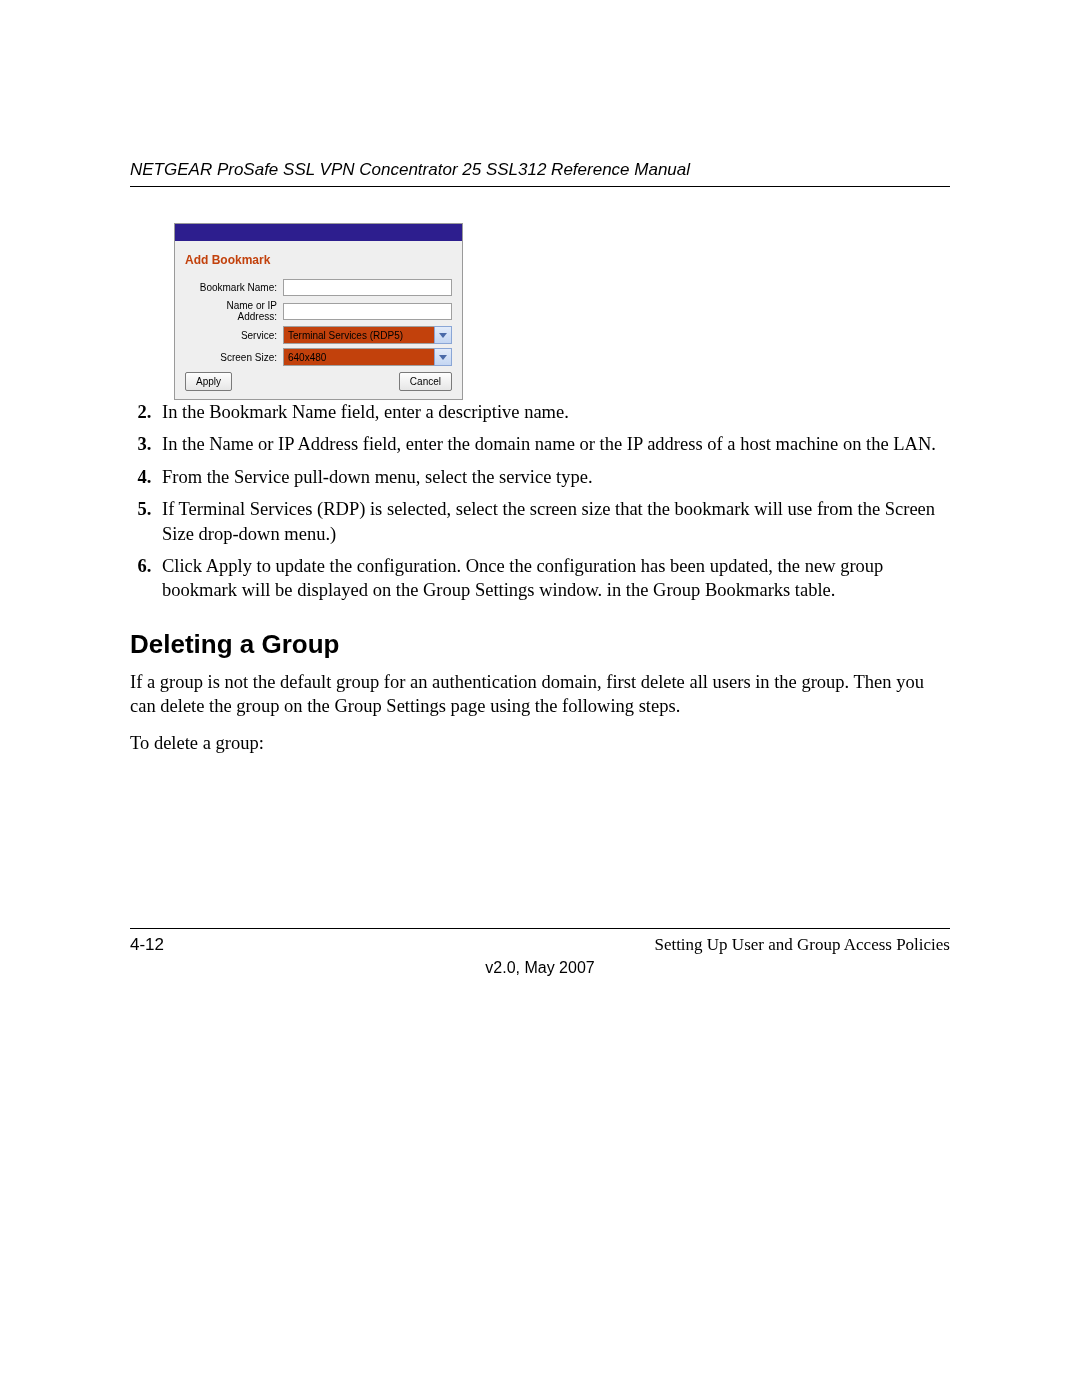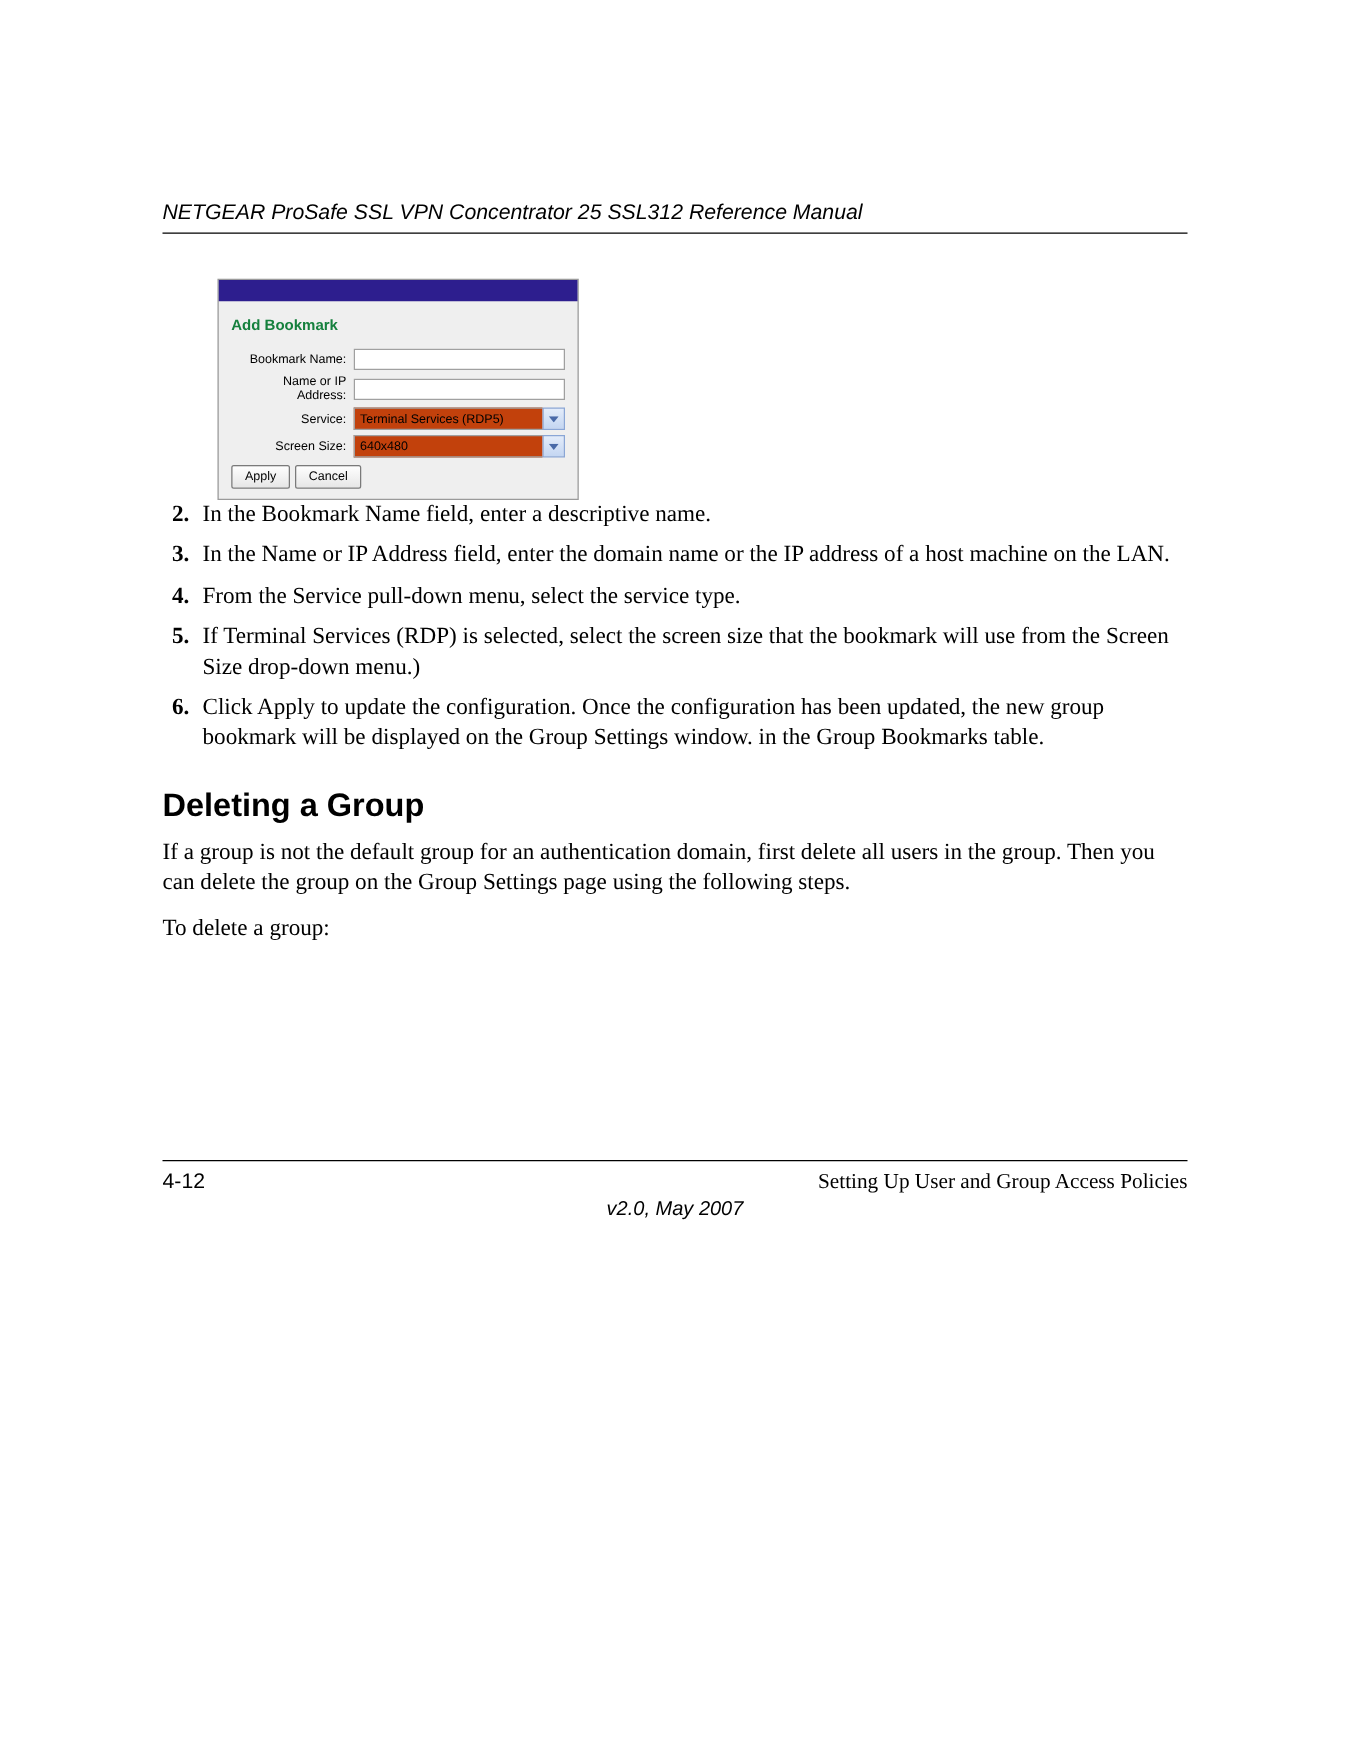--- a/index.html
+++ b/index.html
@@ -35,21 +35,21 @@
     background: #efefef;
     margin-left: 44px;
     font-family: Arial, Helvetica, sans-serif;
   }
   .shot-bar {
     height: 17px;
     background: #2d1e8e;
   }
   .shot-body { padding: 10px 10px 8px 10px; }
   .shot-title {
-    color: #15803d;
+    color: #c2410c;
     font-weight: bold;
     font-size: 12px;
     margin: 2px 0 12px 0;
   }
   .form-row {
     display: flex;
     align-items: center;
     margin-bottom: 4px;
     font-size: 10px;
   }
@@ -87,21 +87,21 @@
     height: 18px;
     border: 1px solid #8aa6d6;
     background: linear-gradient(#e3ecfa, #c4d6f2);
     display: flex;
     align-items: center;
     justify-content: center;
   }
   .sel-btn svg { width: 8px; height: 5px; }
   .btn-row {
     display: flex;
-    justify-content: flex-start;
+    justify-content: space-between;
     gap: 4px;
     margin-top: 6px;
   }
   .btn {
     font-size: 10px;
     height: 19px;
     padding: 0 10px;
     border: 1px solid #7a7a7a;
     border-radius: 2px;
     background: linear-gradient(#fefefe, #e6e6e6);
@@ -149,21 +149,20 @@
   }
   .footer-line1 {
     display: flex;
     justify-content: space-between;
     font-size: 17px;
     gap: 36px;
   }
   .footer-line1 .left { font-family: Arial, Helvetica, sans-serif; }
   .footer-line2 {
     text-align: center;
-    font-style: italic;
     font-size: 16px;
     margin-top: 4px;
     font-family: Arial, Helvetica, sans-serif;
   }
 </style>
 </head>
 <body>
 
 <div class="page">
 

